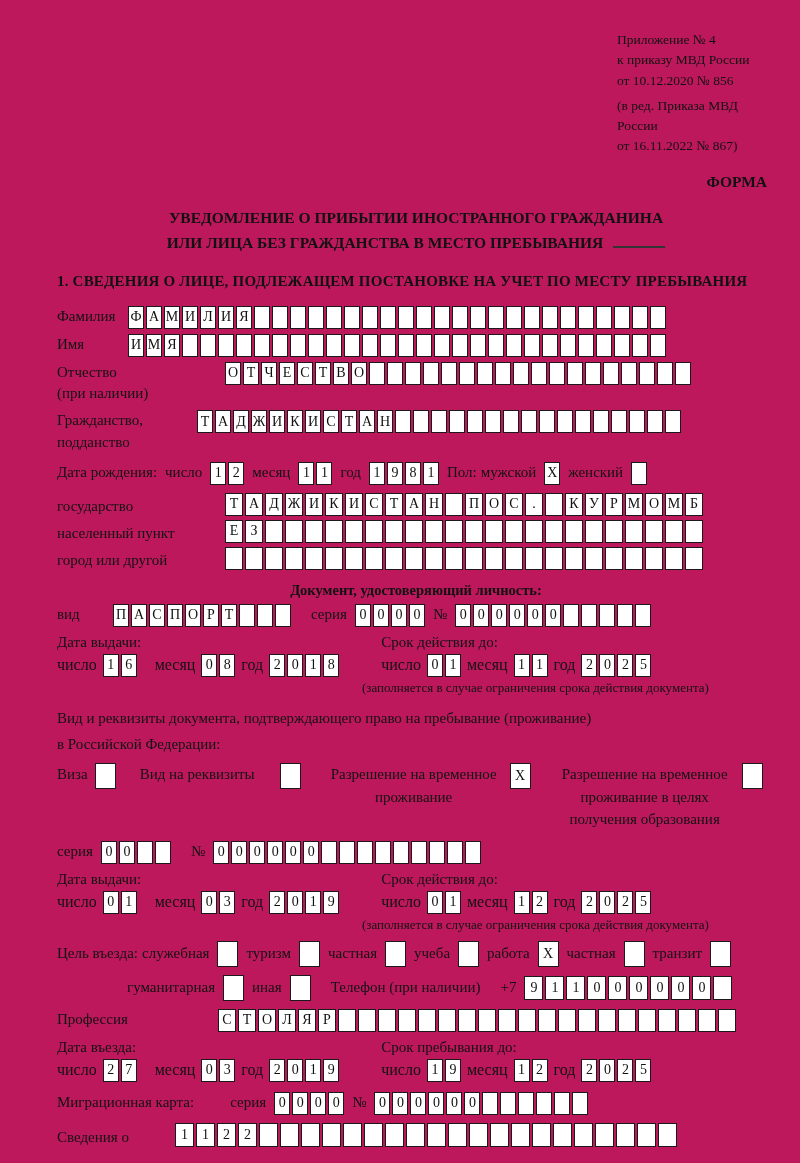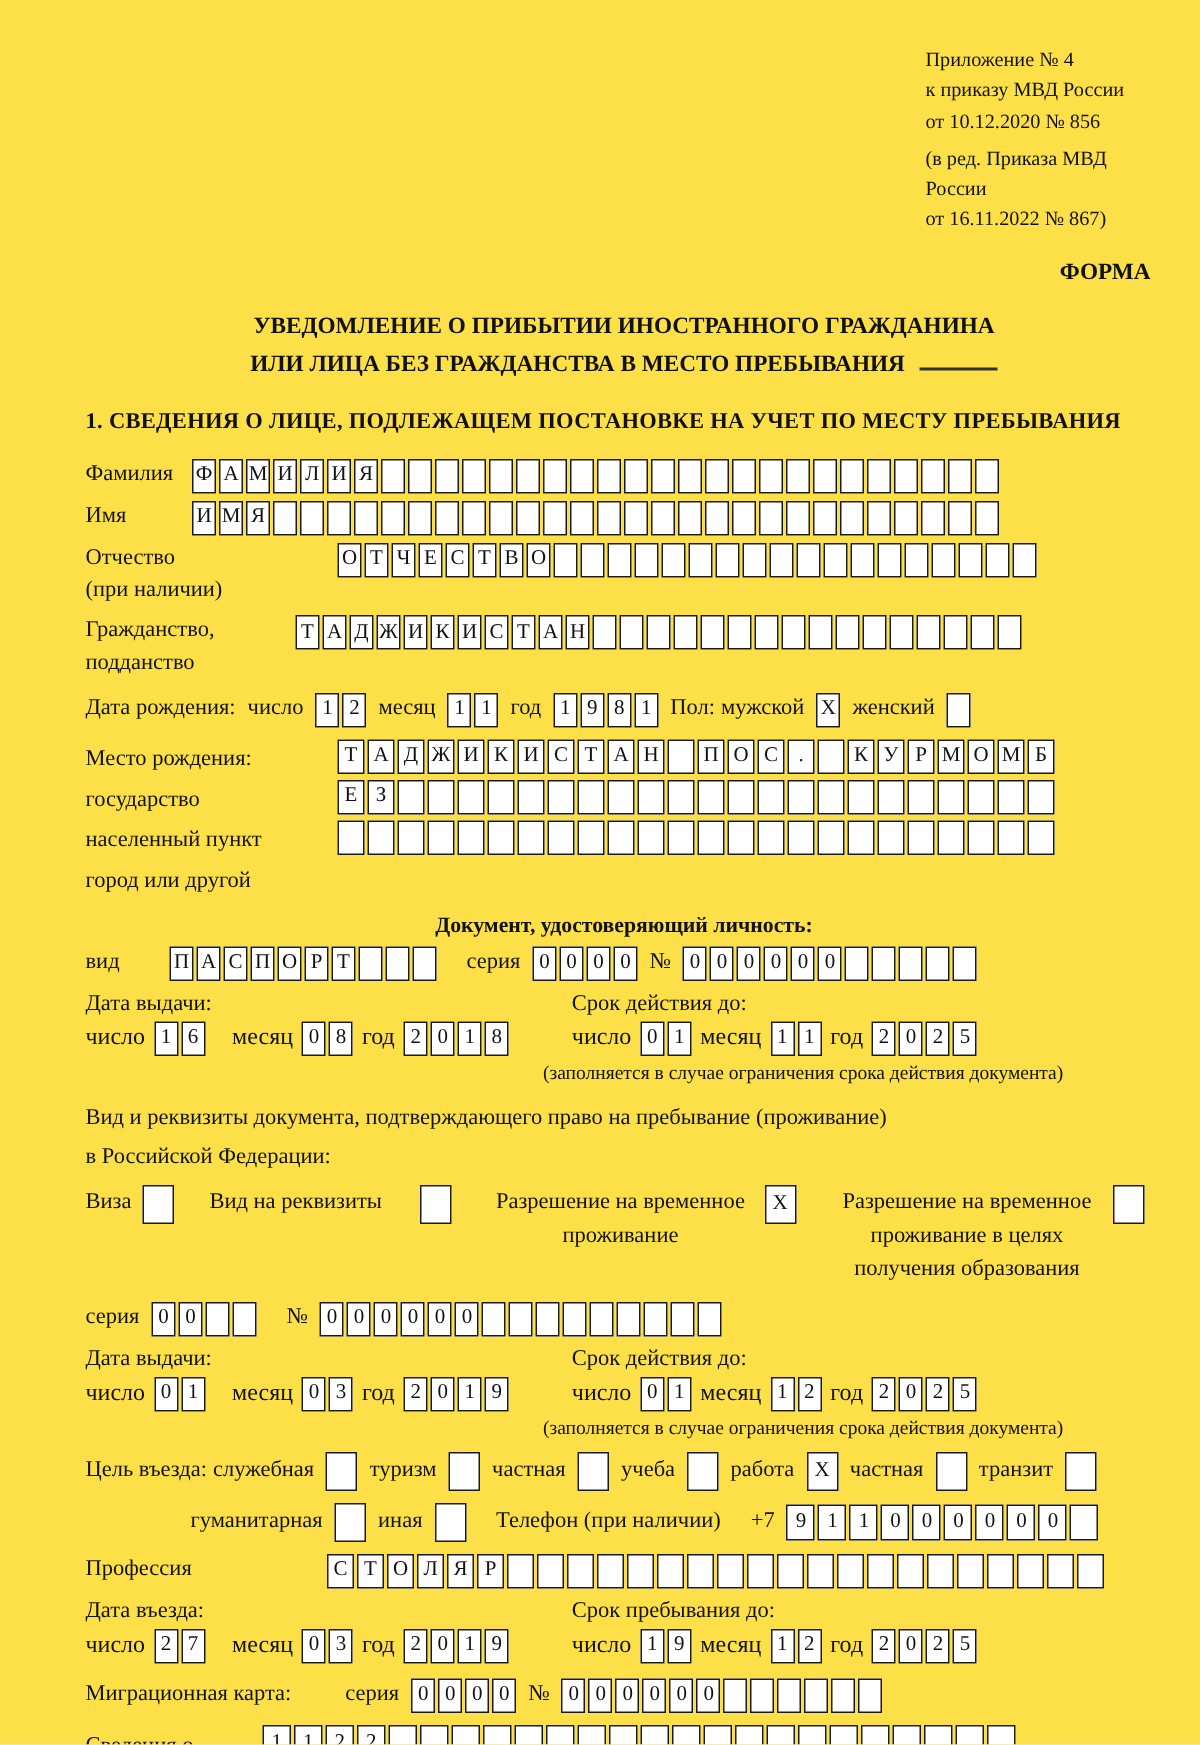--- a/index.html
+++ b/index.html
@@ -1,19 +1,19 @@
 <!DOCTYPE html>
 <html><head>
 <meta charset="utf-8">
 <style>
   * { box-sizing: border-box; }
   html,body { margin:0; padding:0; background:#e8e8e8; }
   body { font-family:"Liberation Serif","DejaVu Serif",serif; color:#111; }
   .page {
-    width:800px; height:1163px; margin:0 auto; background:#fde047;
+    width:800px; height:1163px; margin:0 auto; background:#be185d;
     padding:30px 25px 20px 57px; position:relative; overflow:hidden;
   }
   
   .appendix { margin-left:560px; font-size:13.5px; line-height:1.5; }
   .appendix .amend { margin-top:5px; }
   .forma { text-align:right; font-weight:bold; font-size:15.5px; margin:16px 8px 0 0; }
   
   .title { text-align:center; font-weight:bold; font-size:15.5px; line-height:1.65; margin-top:14px; }
   .blank-line { display:inline-block; width:52px; border-bottom:2.2px solid #333; margin-left:10px; height:14px; }
   .sec { font-weight:bold; font-size:15px; margin-top:17px; letter-spacing:0.2px; }
@@ -252,21 +252,20 @@
         <span class="cell">X</span>
       </div>
     <span class="flabel">женский</span>
     <div class="cells">
         <span class="cell"></span>
       </div>
   </div>
 
   <div class="frow top mt8">
     <div class="flabel w143" style="line-height:1.8;">
-      <div>Место рождения:</div>
       <div>государство</div>
       <div>населенный пункт</div>
       <div>город или другой</div>
     </div>
     <div class="stack">
       <div class="cells wide">
           <span class="cell">Т</span>
           <span class="cell">А</span>
           <span class="cell">Д</span>
           <span class="cell">Ж</span>

